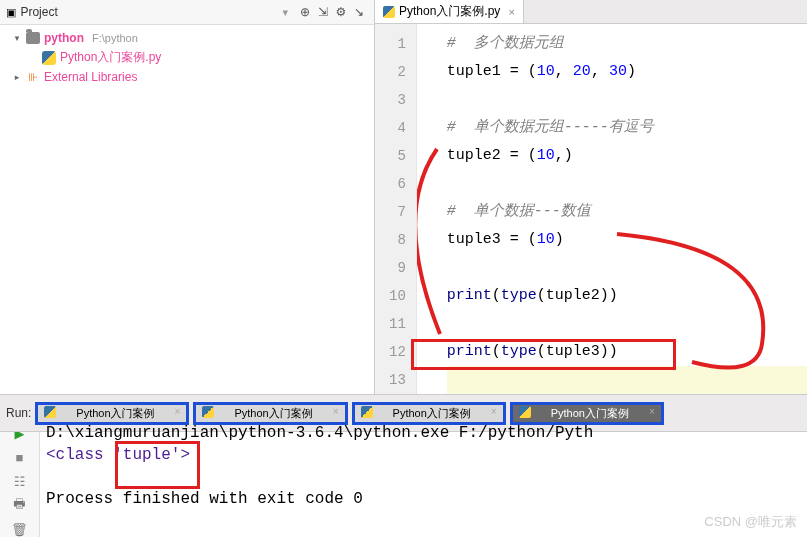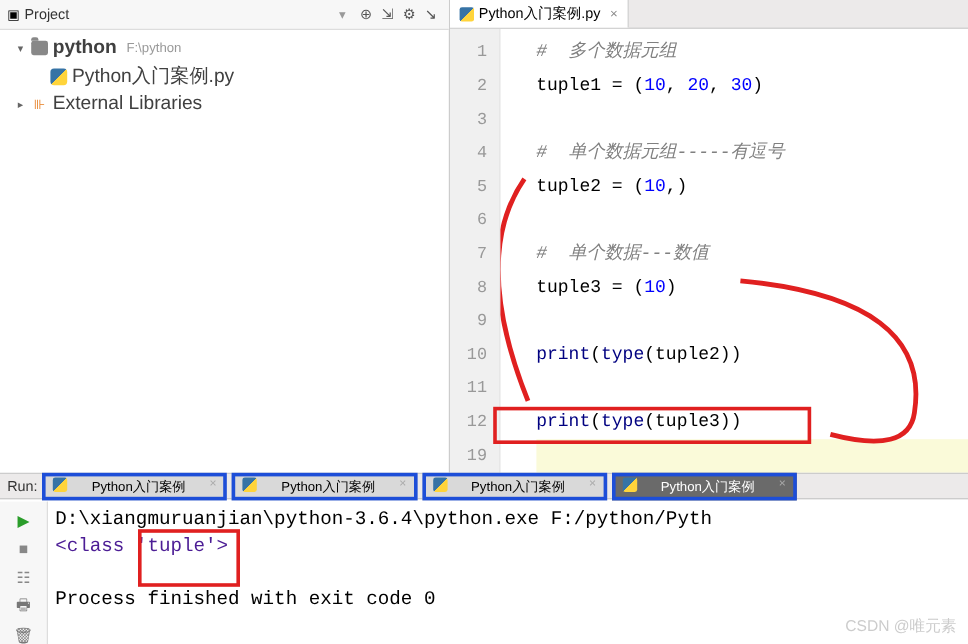--- a/index.html
+++ b/index.html
@@ -11,40 +11,40 @@
 .proj-header .title { flex: 1; font-size: 12px; color: #333; }
 .proj-header .icon { width: 18px; height: 18px; display: flex; align-items: center; justify-content: center; color: #555; cursor: pointer; font-size: 12px; }
 .tree { padding: 4px 0; }
 .tree-row { display: flex; align-items: center; padding: 2px 4px; gap: 4px; cursor: pointer; }
 .tree-row .indent { display: inline-block; }
 .tw { width: 10px; height: 10px; display: flex; align-items: center; justify-content: center; color: #666; font-size: 9px; }
 .folder-icon { width: 14px; height: 12px; background: #888; border-radius: 2px; position: relative; }
 .folder-icon::before { content: ""; position: absolute; top: -3px; left: 0; width: 6px; height: 3px; background: #888; border-radius: 2px 2px 0 0; }
 .pyfile-icon { width: 14px; height: 14px; background: linear-gradient(135deg,#3673a5 50%,#ffd43b 50%); border-radius: 3px; }
 .lib-icon { width: 14px; height: 14px; color: #e67e22; display: flex; align-items: center; justify-content: center; font-size: 11px; }
-.tree-label { font-size: 16px; color: #404040; }
+.tree-label { font-size: 12px; color: #ec4899; }
 .tree-path { color: #999; font-size: 11px; margin-left: 4px; }
 
 .editor-pane { flex: 1; display: flex; flex-direction: column; background: #fff; }
 .tabbar { display: flex; background: #eceaea; border-bottom: 1px solid #ccc; }
 .tab { display: flex; align-items: center; gap: 4px; padding: 3px 8px; background: #fff; border-right: 1px solid #ccc; font-size: 12px; }
 .tab .close { color: #888; font-size: 11px; cursor: pointer; padding-left: 4px; }
 .pyicon-sm { width: 12px; height: 12px; background: linear-gradient(135deg,#3673a5 50%,#ffd43b 50%); border-radius: 2px; }
 
 .code-area { flex: 1; display: flex; font-family: "Consolas","Courier New",monospace; font-size: 15px; overflow: hidden; position: relative; }
 .gutter { background: #f0f0f0; color: #999; padding: 6px 10px 6px 14px; text-align: right; border-right: 1px solid #e5e5e5; line-height: 28px; font-size: 14px; }
 .code { padding: 6px 0 6px 30px; line-height: 28px; position: relative; flex: 1; }
 .kw-comment { color: #808080; font-style: italic; }
 .kw-num { color: #0000ff; }
 .kw-builtin { color: #000080; }
 .code-line { white-space: pre; }
 .cursor-line { background: #fafad9; }
 
 .hl-box { position: absolute; border: 3px solid #e02020; pointer-events: none; }
-.run-header { position: absolute; margin-top: -22px; display: flex; align-items: center; background: #eceaea; border-top:1px solid #ccc; border-bottom:1px solid #ccc; width:100%; height:22px; padding:0 6px; gap:4px; font-size:12px; }
+.run-header { position: absolute; margin-top: -22px; display: flex; align-items: center; background: #eceaea; border-top:1px solid #ccc; border-bottom:1px solid #ccc; width:100%; height:38px; padding:0 6px; gap:4px; font-size:12px; }
 .run-wrap { position: relative; width:100%; }
 .run-header .lbl { color:#333; }
 .run-tab { display:flex; gap:20px; padding:1px 6px; background:#d9d9d9; border:3px solid #1d4ed8; font-size:11px; }
 .run-tab.selected { background:#6a6a6a; color:#fff; }
 .run-tab .x { color:#aaa; cursor:pointer; font-size:10px; }
 
 .run-body { display:flex; width:100%; padding-top:2px; }
 .run-gutter { width:40px; background:#f7f7f7; border-right:1px solid #ddd; display:flex; flex-direction:column; align-items:center; gap:6px; padding-top:6px; }
 .run-gutter .btn { width:18px; height:18px; display:flex; align-items:center; justify-content:center; cursor:pointer; font-size:13px; }
 .play { color:#2a9d2a; }
@@ -112,21 +112,21 @@
         <div>3</div>
         <div>4</div>
         <div>5</div>
         <div>6</div>
         <div>7</div>
         <div>8</div>
         <div>9</div>
         <div>10</div>
         <div>11</div>
         <div>12</div>
-        <div>19</div>
+        <div>13</div>
         <div>14</div>
       </div>
       <div class="code">
         <div class="code-line"><span class="kw-comment">#  多个数据元组</span></div>
         <div class="code-line"><span>tuple1 = (</span><span class="kw-num">10</span><span>, </span><span class="kw-num">20</span><span>, </span><span class="kw-num">30</span><span>)</span></div>
         <div class="code-line">&nbsp;</div>
         <div class="code-line"><span class="kw-comment">#  单个数据元组-----有逗号</span></div>
         <div class="code-line"><span>tuple2 = (</span><span class="kw-num">10</span><span>,)</span></div>
         <div class="code-line">&nbsp;</div>
         <div class="code-line"><span class="kw-comment">#  单个数据---数值</span></div>

